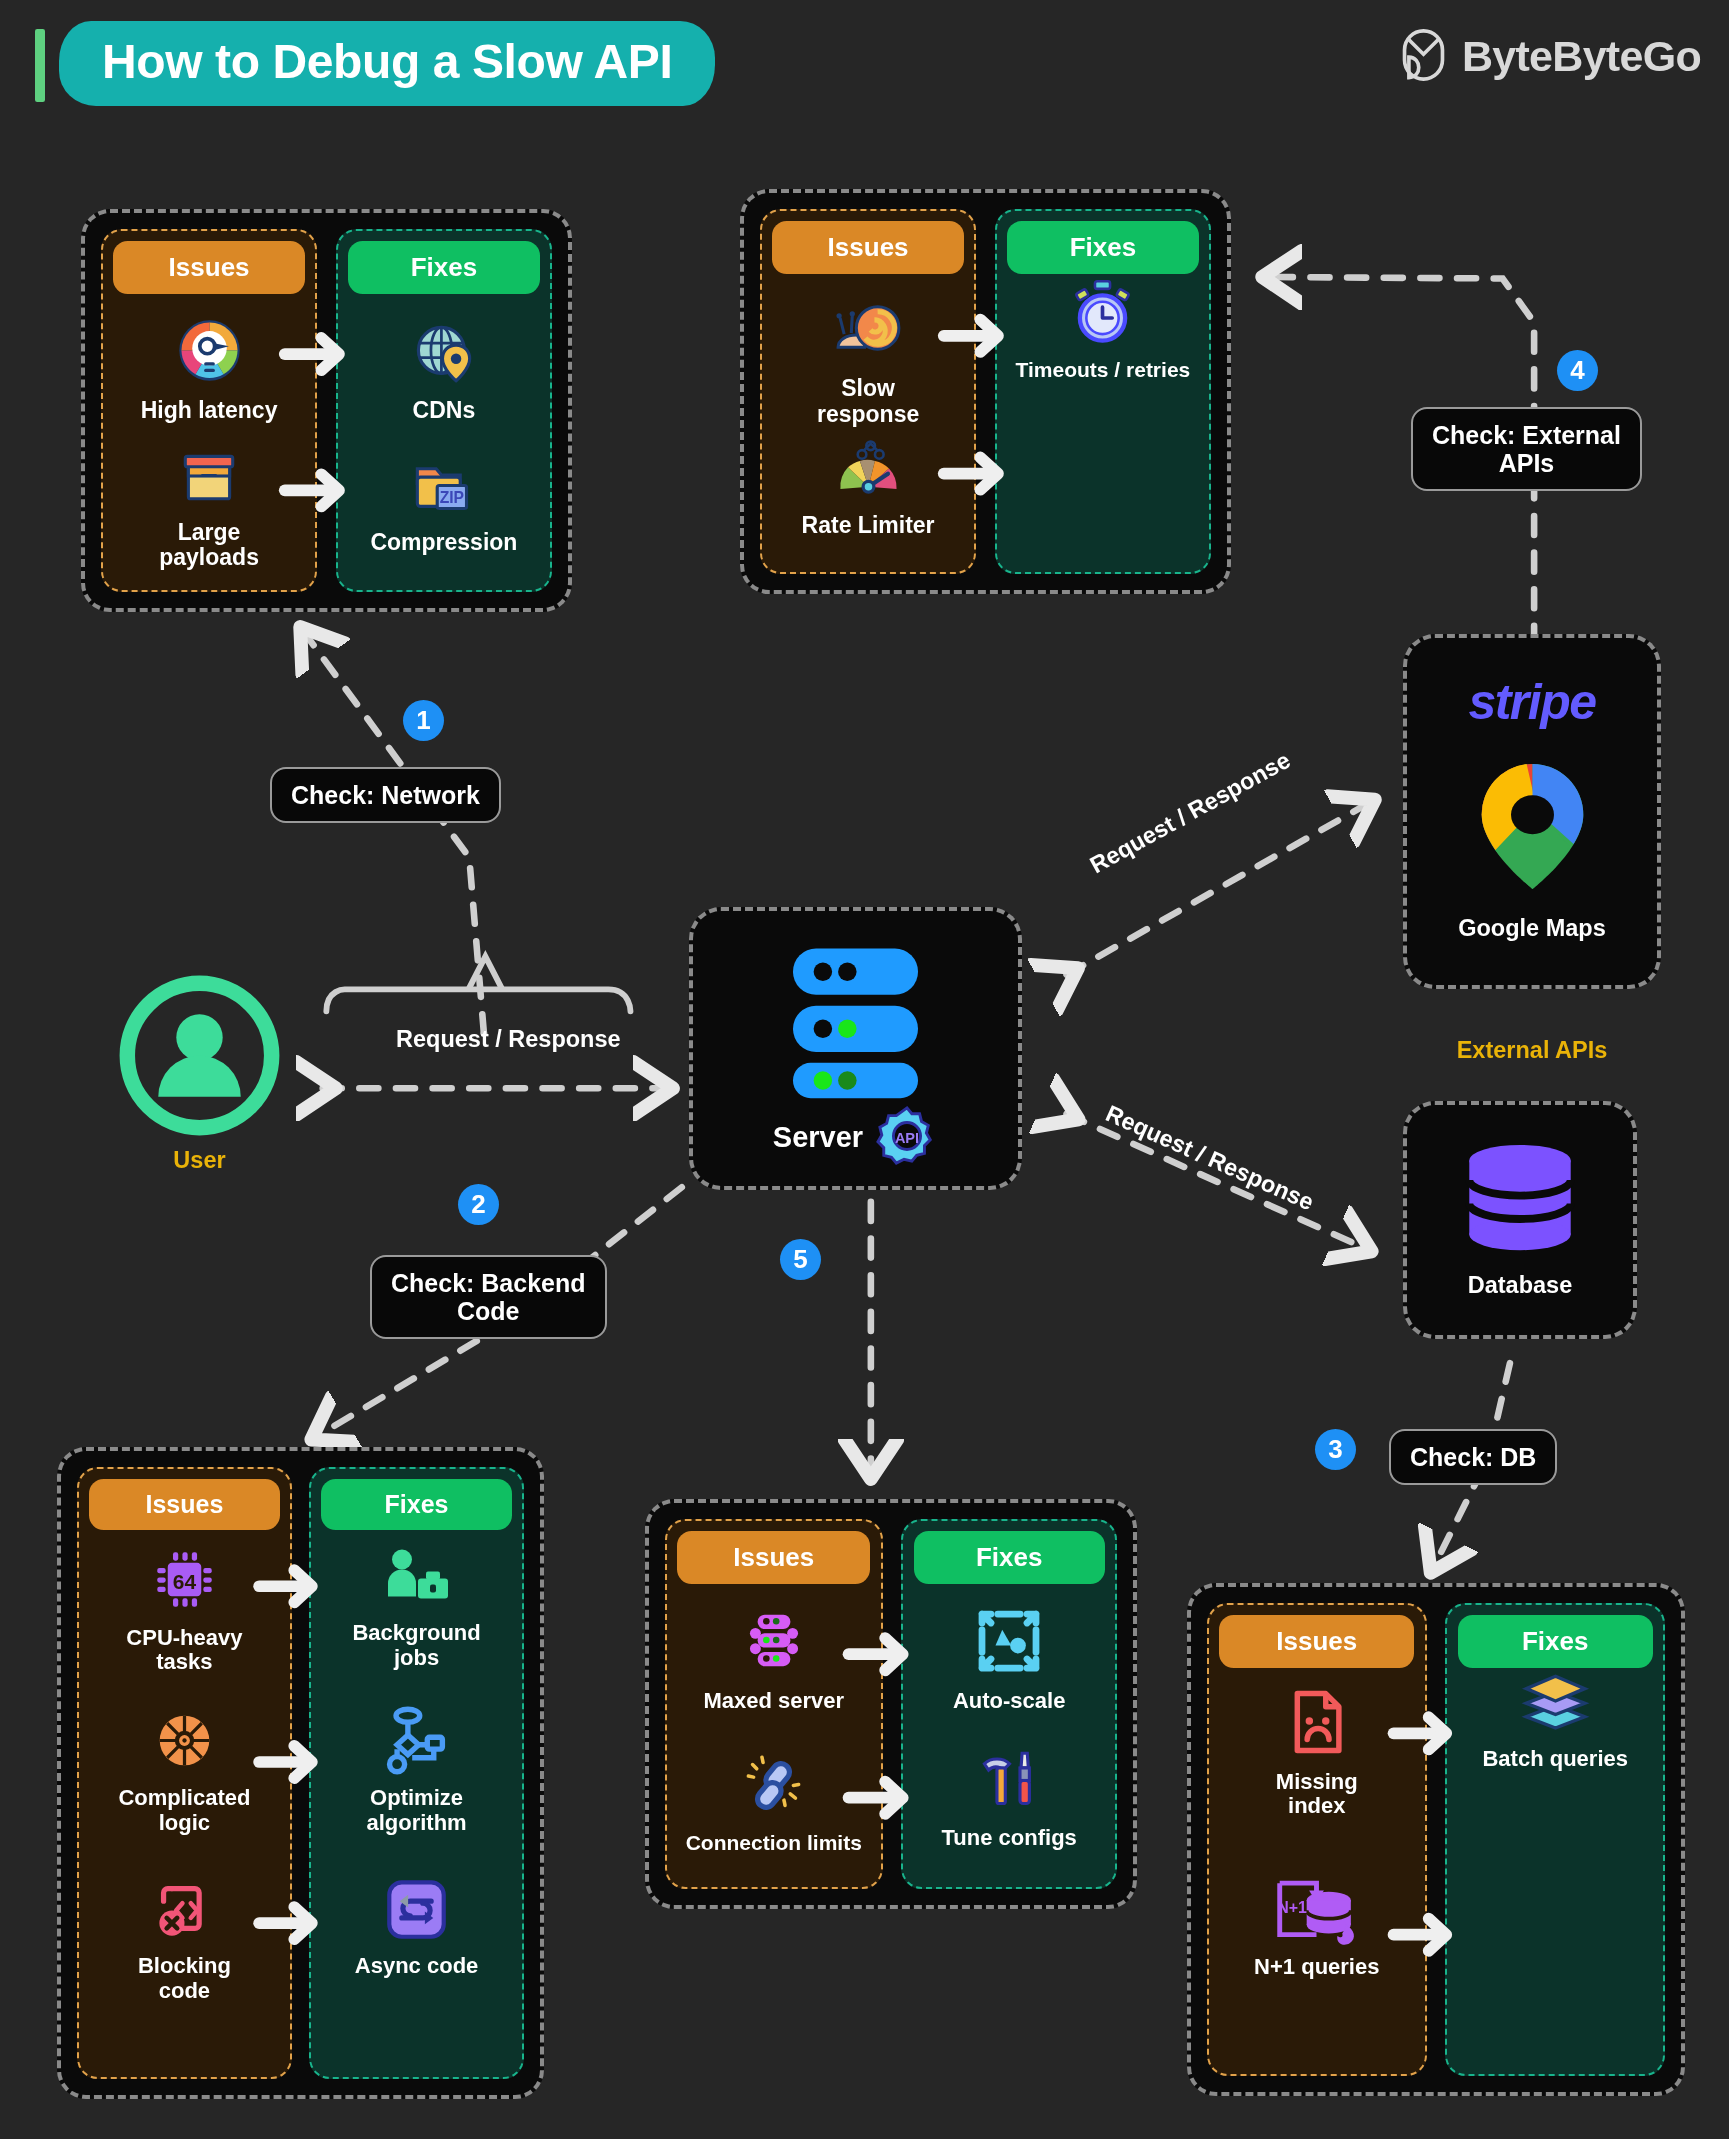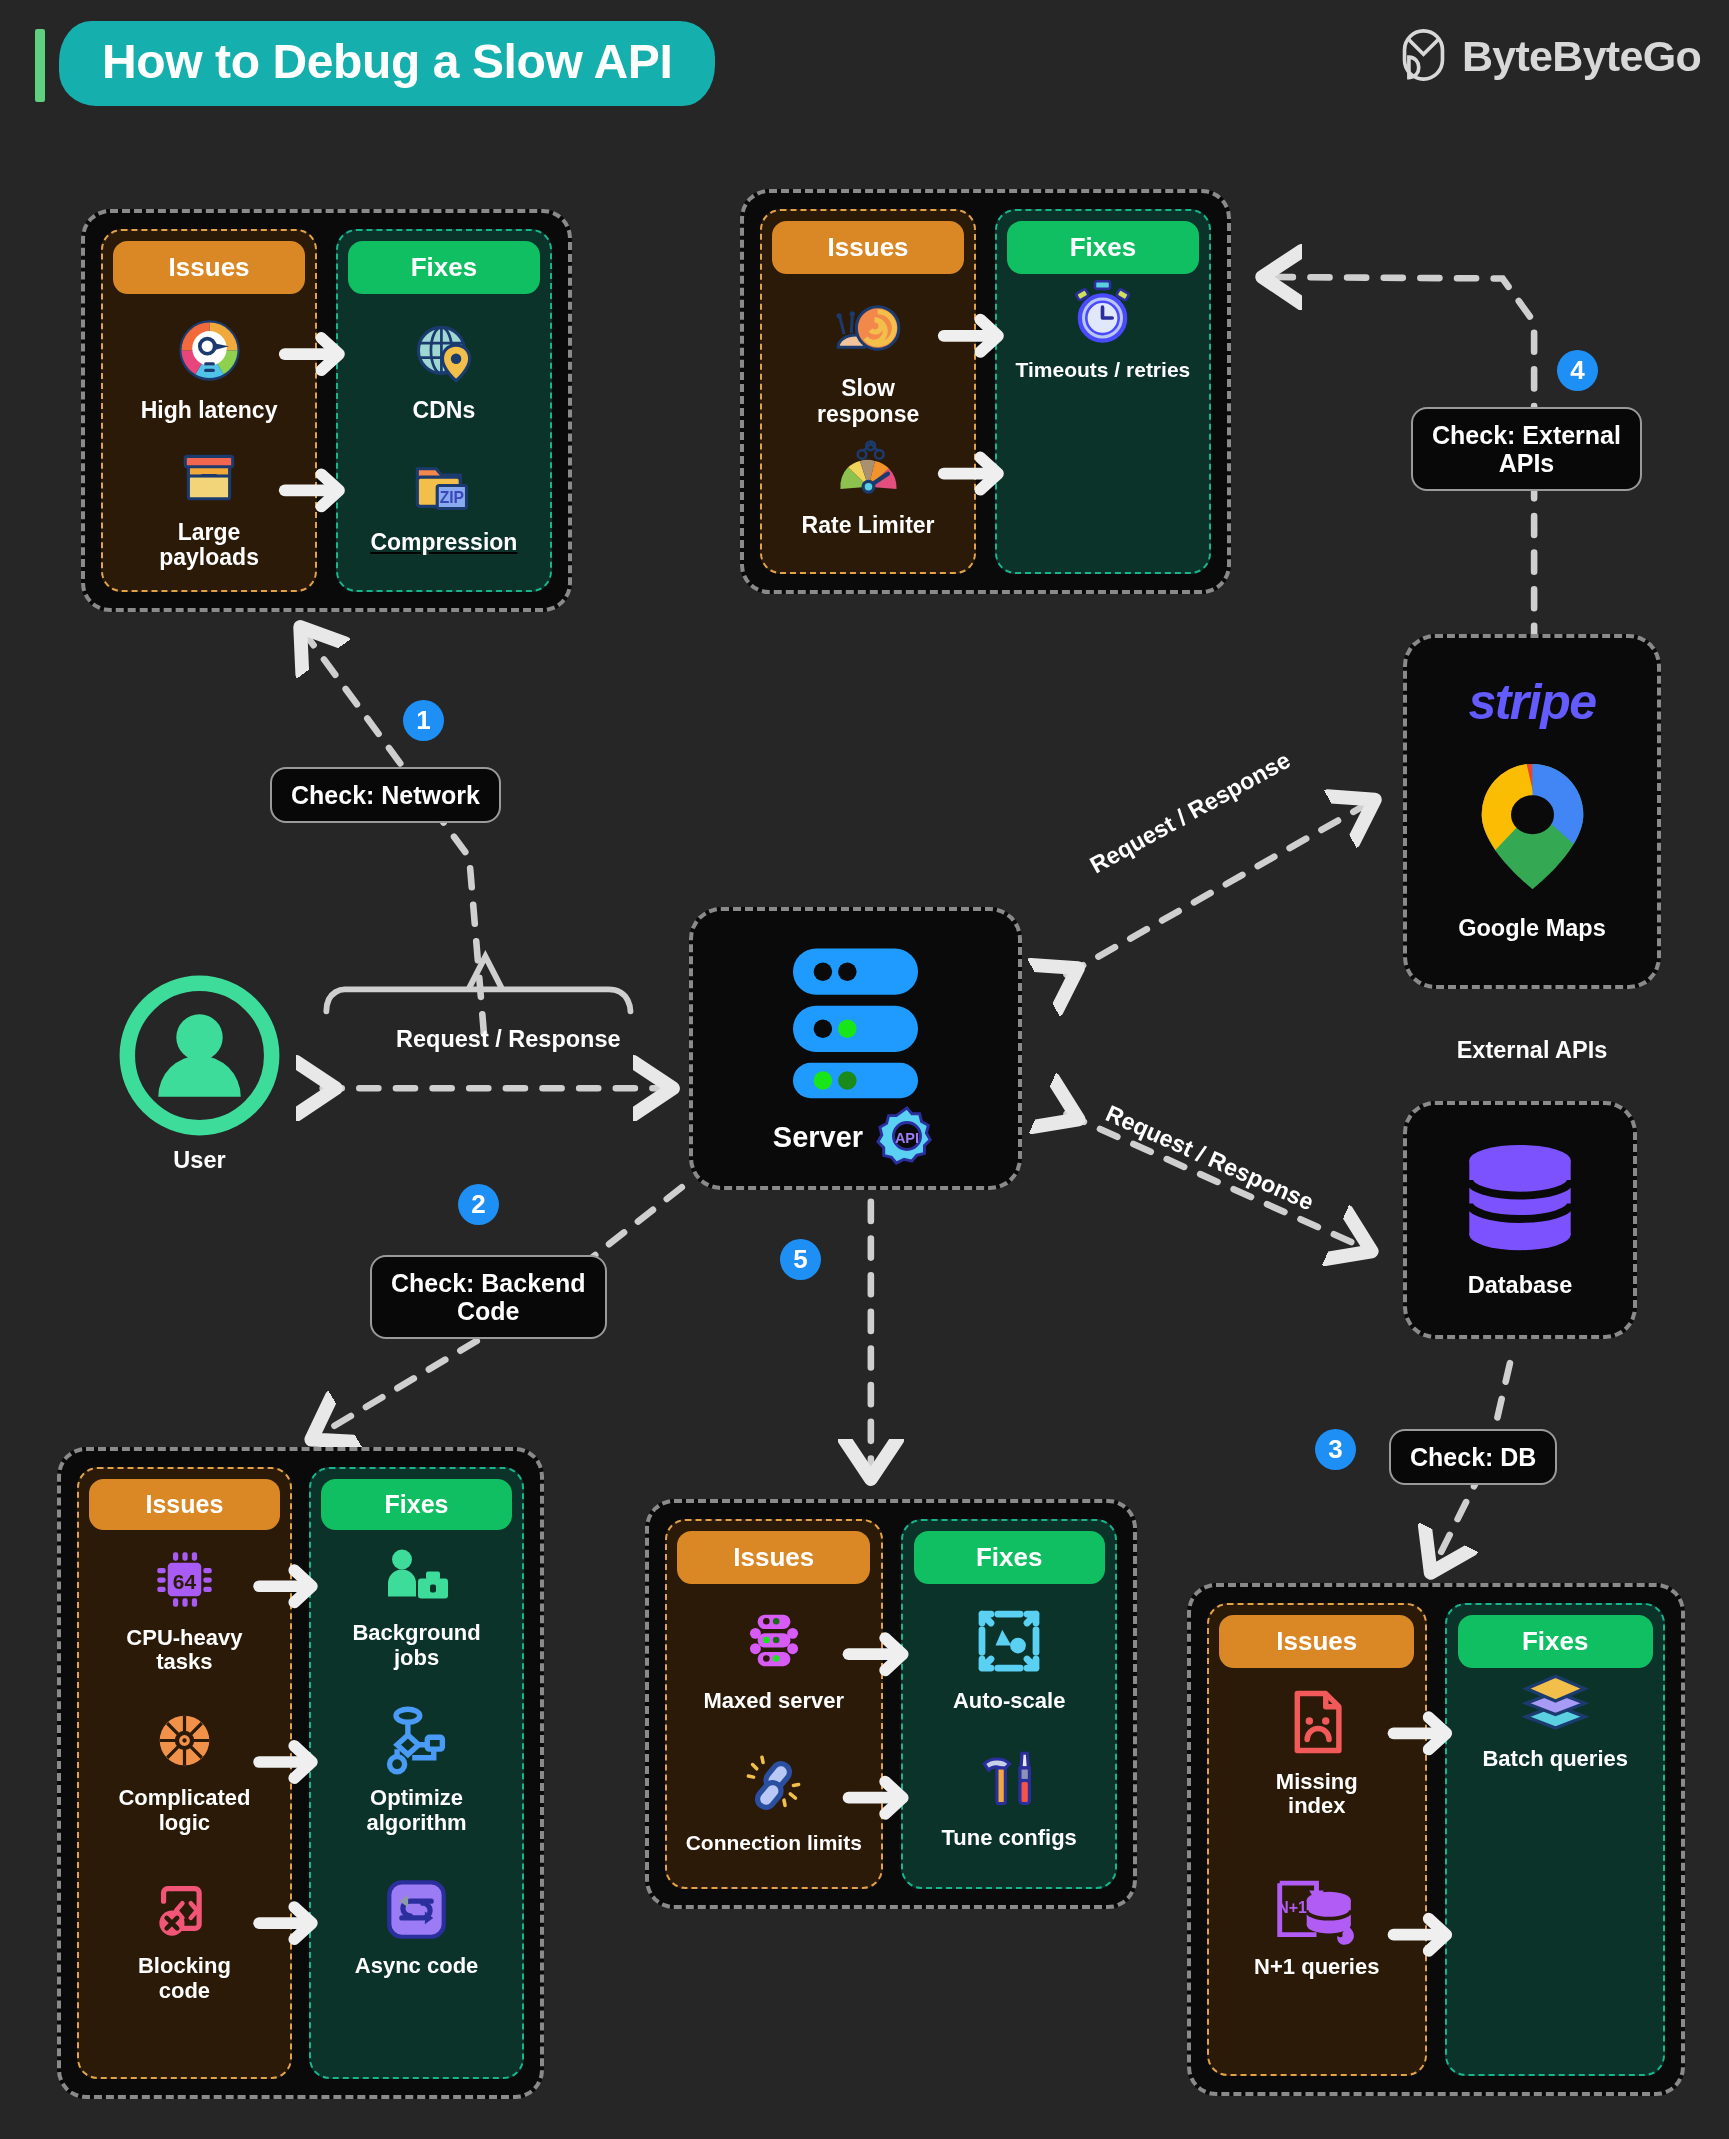--- a/index.html
+++ b/index.html
@@ -56,21 +56,21 @@
   
   .mid-arrows { position: absolute; top: 0; left: 0; pointer-events: none; }
 
   
   .node {
     position: absolute; background: #0a0a0a;
     border: 4.4px dashed #8a8a8a; border-radius: 32px;
     display: flex; flex-direction: column; align-items: center; justify-content: center;
   }
   .node-label { color: #ffffff; font-weight: bold; }
-  .under-label { position: absolute; color: #ffffff; font-weight: bold; text-align: center; }
+  .under-label { position: absolute; color: #eab308; font-weight: bold; text-align: center; }
 
   
   .chip {
     position: absolute; background: #080808; border: 2.9px solid #9a9a9a;
     border-radius: 16px; color: #ffffff; font-weight: bold; text-align: center;
     padding: 11.7px 19px; line-height: 1.14; white-space: pre-line;
   }
   .badge {
     position: absolute; width: 41px; height: 41px; border-radius: 50%;
     background: #1e90f5; color: #ffffff; font-weight: bold; font-size: 26px;
@@ -174,21 +174,21 @@
           <svg width="67" height="67" viewBox="0 0 64 64">
             <circle cx="30" cy="29" r="22" fill="#9fd8d2" stroke="#1b3b6f" stroke-width="3"></circle>
             <ellipse cx="30" cy="29" rx="10" ry="22" fill="none" stroke="#1b3b6f" stroke-width="2.6"></ellipse>
             <path d="M9 22 H51 M9 36 H51 M30 7 V51" stroke="#1b3b6f" stroke-width="2.6" fill="none"></path>
             <path d="M44 24 c8 0 13 6 13 13 0 10-13 21-13 21S31 47 31 37c0-7 5-13 13-13z" fill="#f2c04a" stroke="#1b3b6f" stroke-width="3"></path>
             <circle cx="44" cy="37" r="5" fill="#1b3b6f"></circle>
           </svg>
         </span>
         <span class="lbl" style="font-size:23px; margin-top:8.8px;">CDNs</span>
       </div>
-      <div class="cell" style="margin-top:2.9px;text-decoration:underline;">
+      <div class="cell" style="margin-top:2.9px;">
         <span class="ic">
           <svg width="67" height="67" viewBox="0 0 64 64">
             <path d="M7 16h18l5 6h18v8H7z" fill="#f2884a" stroke="#1b3b6f" stroke-width="3"></path>
             <rect x="7" y="24" width="41" height="28" rx="3" fill="#f2c04a" stroke="#1b3b6f" stroke-width="3"></rect>
             <rect x="26" y="32" width="28" height="22" rx="2" fill="#8aaaf0" stroke="#1b3b6f" stroke-width="3"></rect>
             <text x="40" y="49" font-size="15" font-weight="bold" fill="#3b47b8" text-anchor="middle" font-family="Liberation Sans, sans-serif">ZIP</text>
           </svg>
         </span>
         <span class="lbl" style="font-size:23px; margin-top:8.8px;">Compression</span>
       </div>

